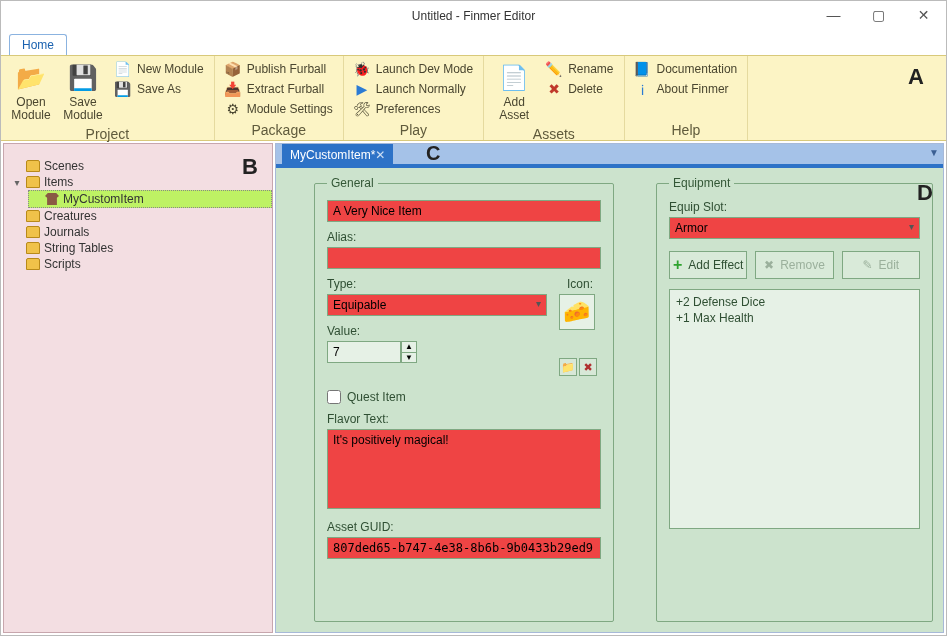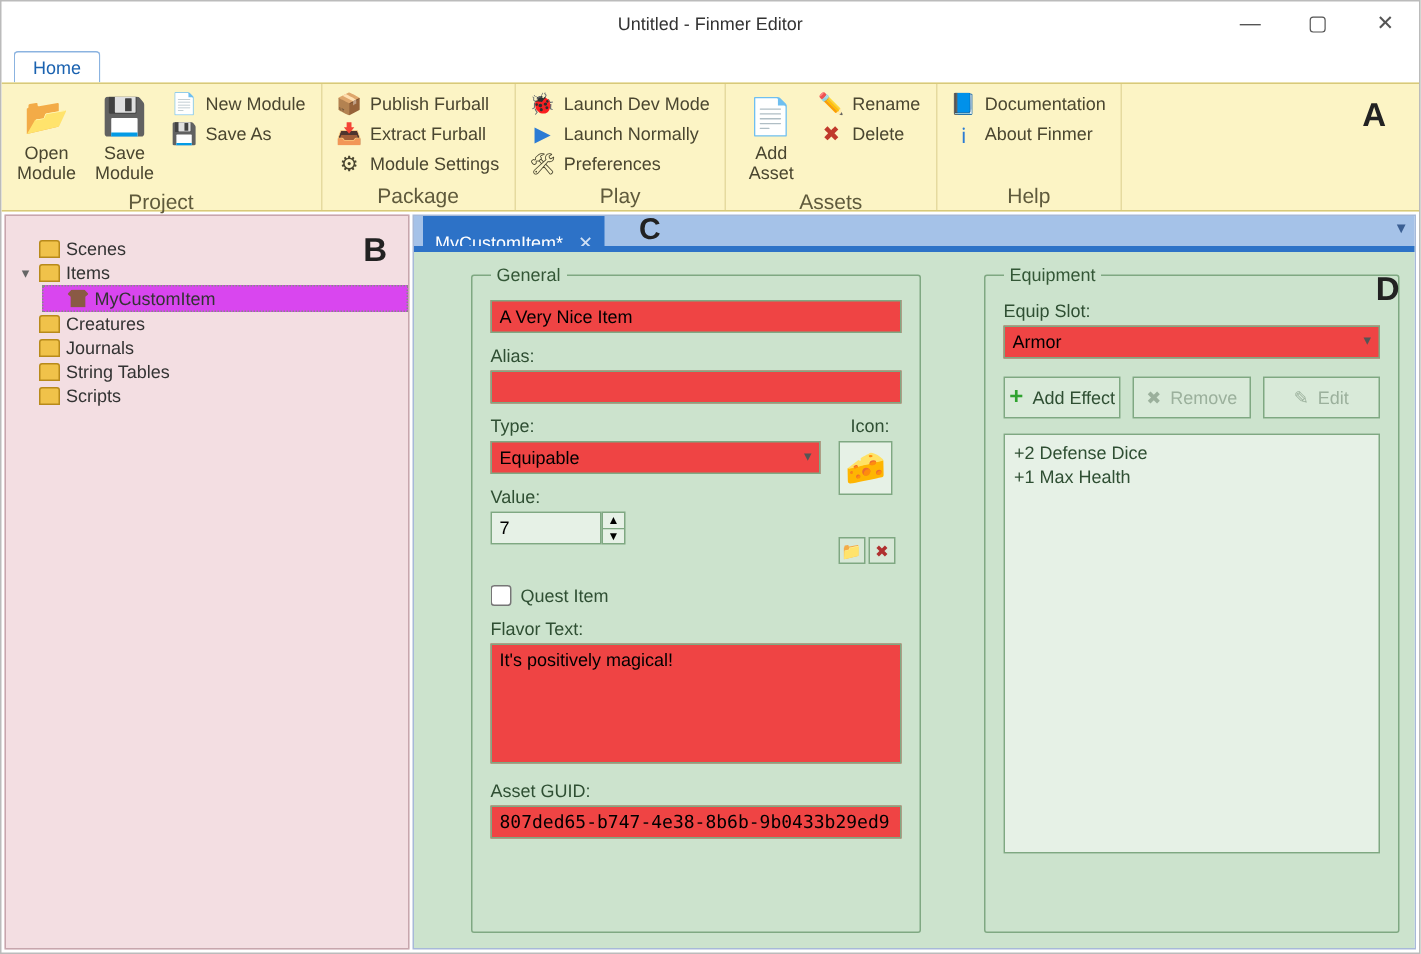--- a/index.html
+++ b/index.html
@@ -23,28 +23,28 @@
   .stack { display:flex; flex-direction:column; gap:2px; justify-content:flex-start;}
   .small-btn { display:flex; align-items:center; gap:6px; padding:1px 4px; color:#4a4630;}
   .small-btn .icn{ width:16px; height:16px; display:flex; align-items:center; justify-content:center; font-size:14px;}
   .overlay-letter{ position:absolute; font-size:22px; font-weight:600; color:#222;}
   
   .main { display:flex; height:calc(636px - 30px - 24px - 86px - 2px);}
   .tree-pane { width:270px; background:#f3dee2; border:1px solid #c7a6ad; margin:2px; position:relative; overflow:auto;}
   .tree-pane ul { list-style:none; padding-left:18px;}
   .tree-pane > ul { padding-left:6px; padding-top:14px;}
   .tree-node { display:flex; align-items:center; gap:4px; padding:1px 2px; color:#333;}
-  .tree-node.sel { background:#d946ef; border:1px dotted #888;}
+  .tree-node.sel { background:#bef264; border:1px dotted #888;}
   .folder-icon{ width:14px;height:12px;background:#f0c24a;border:1px solid #b88a1a;border-radius:2px 2px 0 0;}
   .shirt-icon{ width:14px;height:12px;background:#8a5a44; clip-path: polygon(20% 0,80% 0,100% 25%,85% 40%,85% 100%,15% 100%,15% 40%,0 25%);} 
   .expander{ width:10px; text-align:center; color:#666; font-size:10px;}
   
   .editor-pane { flex:1; margin:2px 2px 2px 0; display:flex; flex-direction:column; border:1px solid #a7b9d8;}
   .doc-tabs { background:#a5c2e8; height:20px; display:flex; align-items:stretch; position:relative;}
-  .doc-tab { background:#2d72c7; color:#fff; display:flex; align-items:center; padding:18px 8px; gap:10px; margin-left:6px;}
+  .doc-tab { background:#2d72c7; color:#fff; display:flex; align-items:flex-end; padding:18px 8px; gap:0; margin-left:6px;}
   .doc-tab .close{ color:#cfe0f5; font-size:12px;}
   .doc-arrow{ position:absolute; right:4px; top:3px; color:#3b5f93; font-size:10px;}
   .form-area { flex:1; background:#cce3cd; border-top:4px solid #2d72c7; padding:8px 10px 10px 10px; display:flex; gap:14px; position:relative;}
   fieldset.panel { border:1px solid #7fa882; border-radius:2px; padding:10px 12px 12px 12px;margin-left:28px;}
   fieldset.panel legend{ color:#335736; padding:0 4px;}
   .panel-general{ width:300px;}
   .panel-equipment{ flex:1;}
   label.fld { display:block; color:#2f4f33; margin-top:8px; margin-bottom:3px;}
   label.fld.first{ margin-top:0;}
   input.txt, textarea.txt, select.sel, input.guid { width:100%; border:1px solid #7fa882; background:#ef4444; padding:3px 5px; font-family:inherit;}
@@ -60,21 +60,21 @@
   .spin-wrap input{ width:74px; border:1px solid #7fa882; background:#e6f1e6; padding:3px 5px;}
   .spin-btns{ display:flex; flex-direction:column; border:1px solid #7fa882; width:16px;}
   .spin-btns div{ flex:1; font-size:8px; display:flex; align-items:center; justify-content:center; background:#e6f1e6; border-bottom:1px solid #7fa882;}
   .spin-btns div:last-child{border-bottom:none;}
   .chk-row{ display:flex; align-items:center; gap:6px; margin-top:14px; color:#2f4f33;}
   .chk-row input{ width:14px;height:14px;}
   .eq-buttons{ display:flex; gap:8px; margin-top:12px;}
   .eq-buttons button{ flex:1; height:28px; border:1px solid #7fa882; background:#d9ead9; display:flex; align-items:center; justify-content:center; gap:6px; color:#2f4f33;}
   .eq-buttons button.disabled{ color:#9bb09c;}
   .eq-buttons .plus{ color:#2fa32f; font-weight:bold; font-size:16px;}
-  .effects-list{ margin-top:10px; border:1px solid #7fa882; background:#e6f1e6; height:280px; padding:4px 6px;}
+  .effects-list{ margin-top:10px; border:1px solid #7fa882; background:#e6f1e6; height:240px; padding:4px 6px;}
   .effects-list div{ padding:1px 0; color:#2f4f33;}
   select.sel{ appearance:none; -webkit-appearance:none; background-image:none; padding-right:18px; position:relative;}
   .sel-wrap{ position:relative;}
   .sel-wrap::after{ content:"▾"; position:absolute; right:6px; top:4px; font-size:10px; color:#555; pointer-events:none;}
 </style>
 </head>
 <body>
 
 <div class="titlebar">
   <span class="title">Untitled - Finmer Editor</span>

